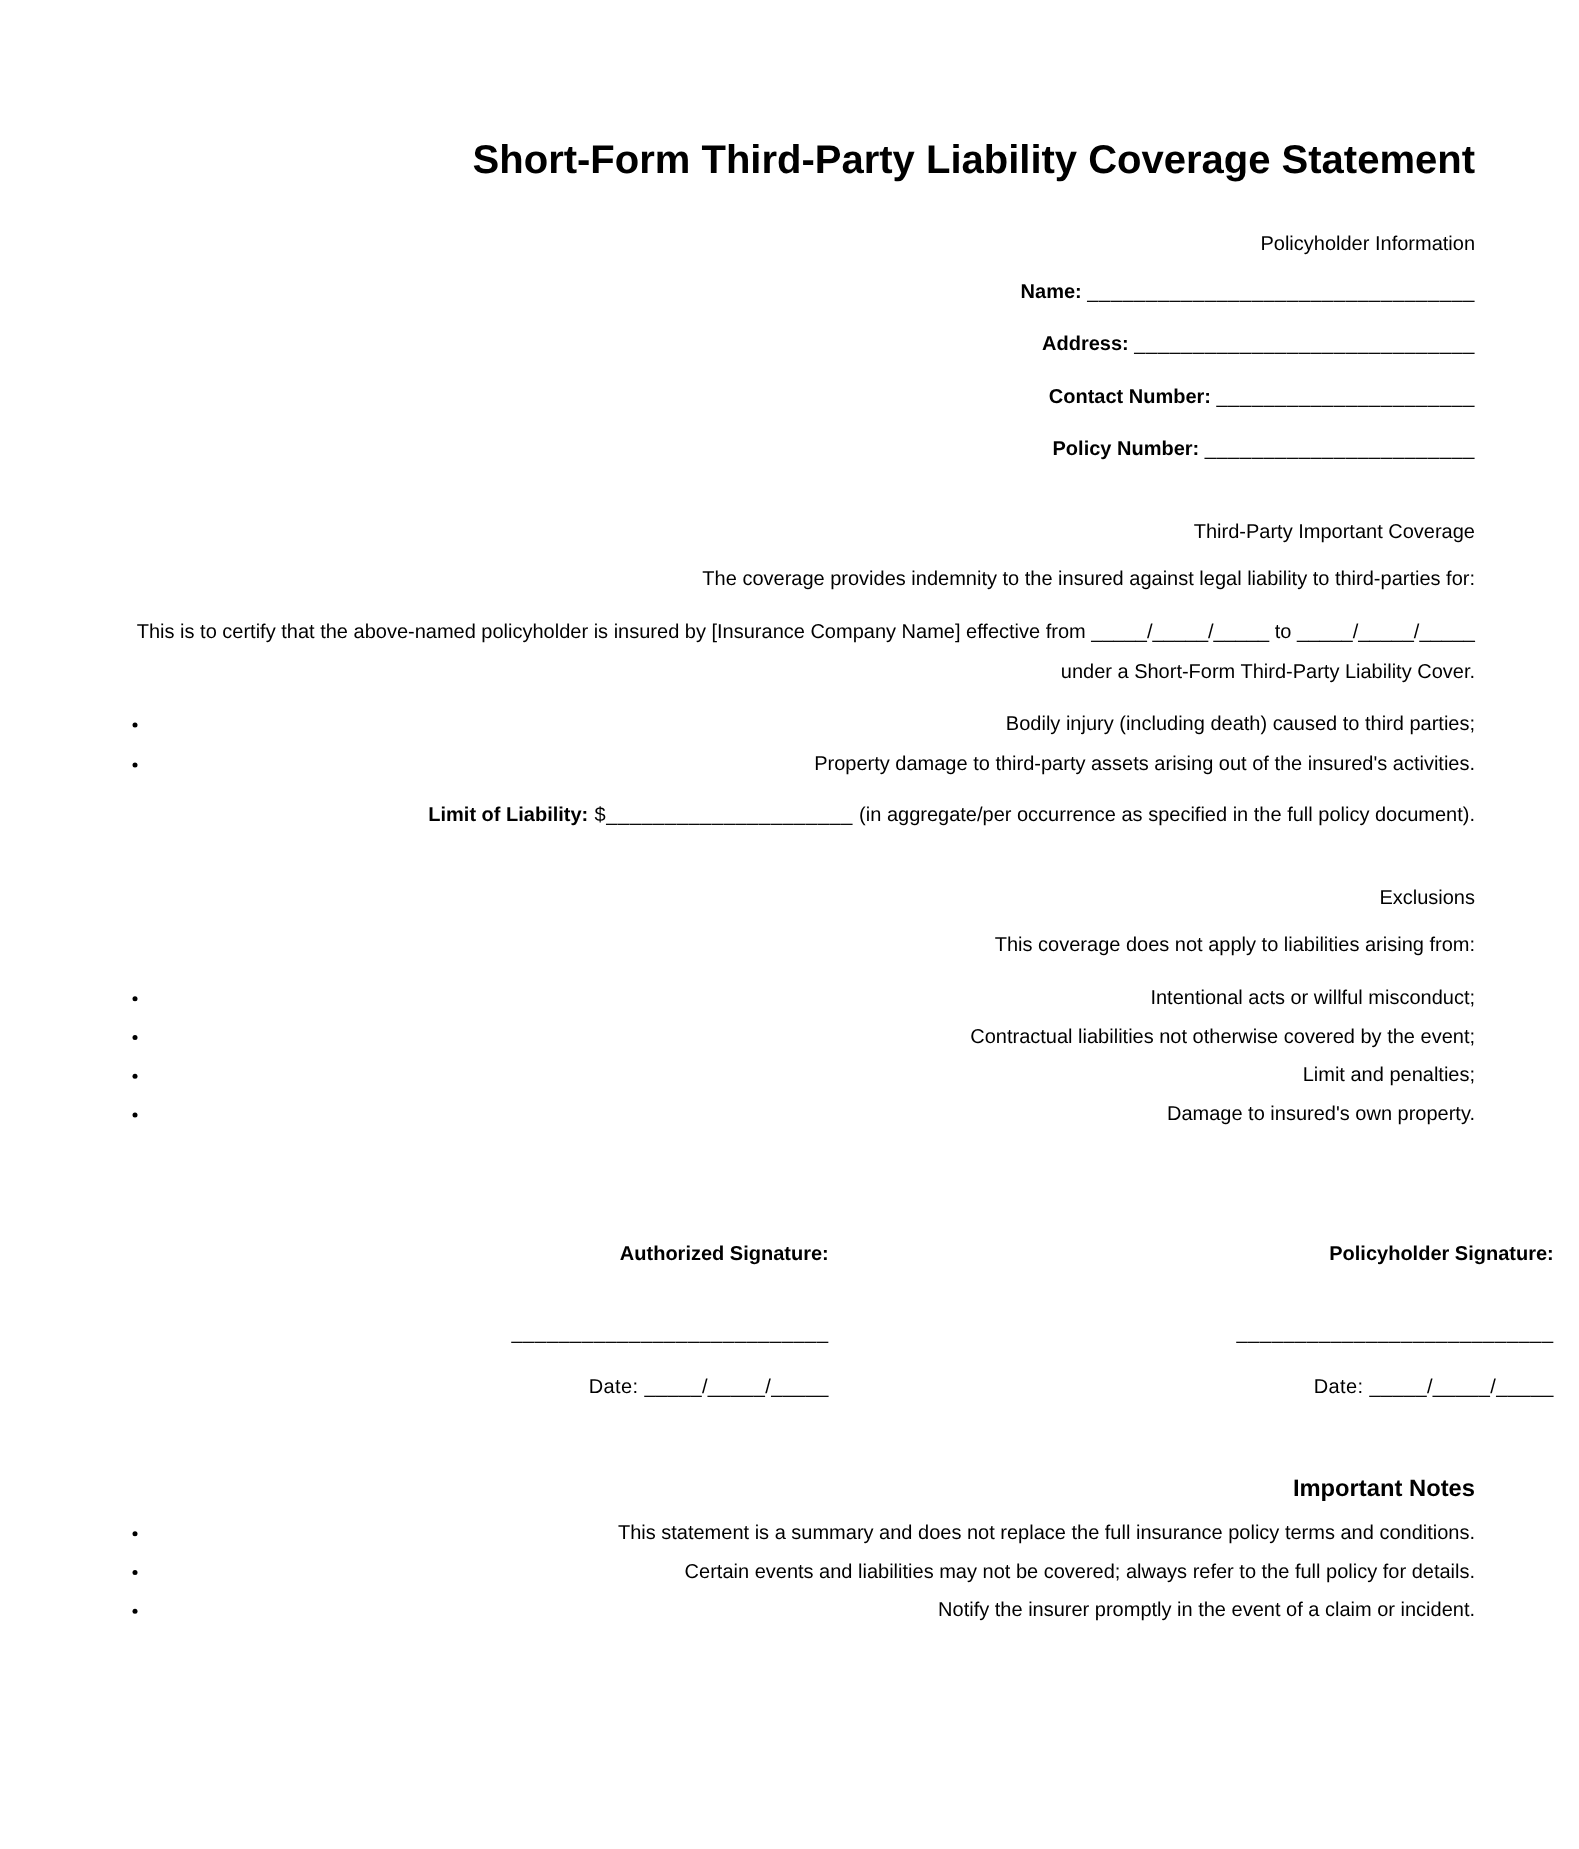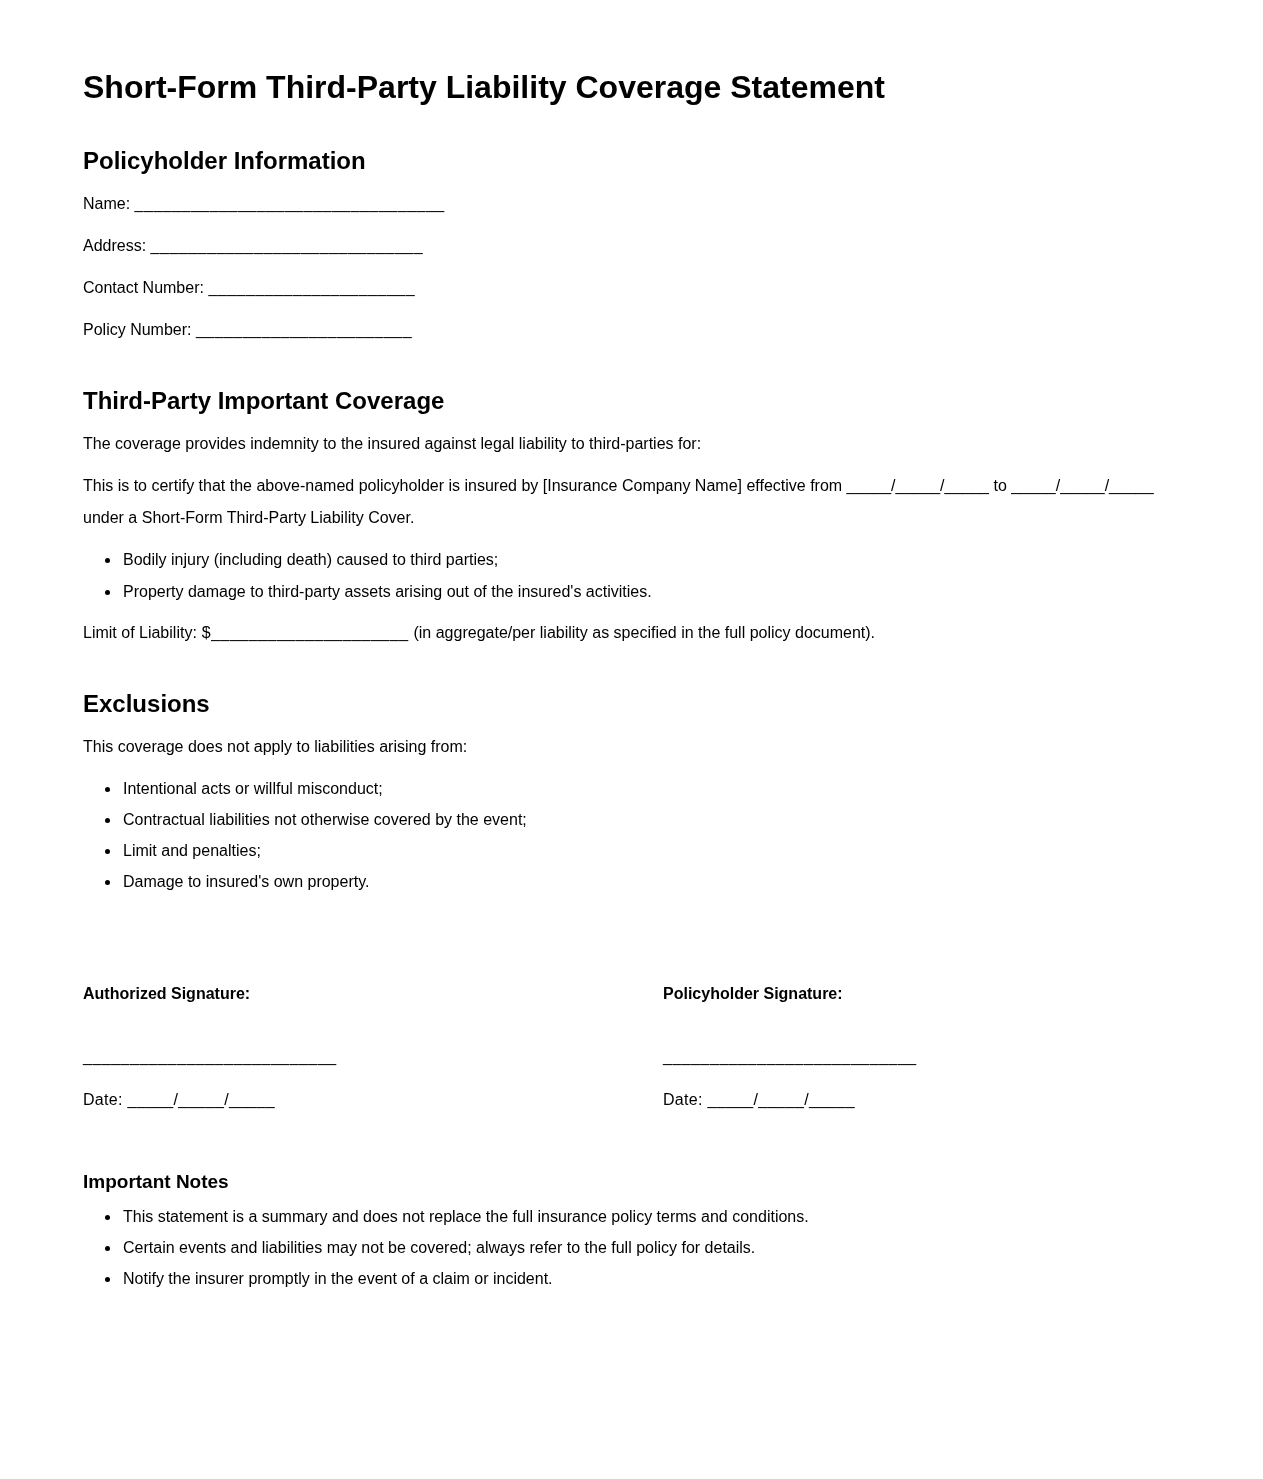--- a/index.html
+++ b/index.html
@@ -5,46 +5,47 @@
   * { box-sizing: border-box; }
   html, body { margin: 0; padding: 0; background: #ffffff; }
   body {
     width: 1263px;
     height: 1479px;
     font-family: "Liberation Sans", sans-serif;
     color: #000000;
     font-size: 16px;
   }
   .doc {
-    padding: 68px 83px 40px 83px;
+    padding: 108px 83px 40px 83px;
     max-width: 1263px;
+    text-align: right;
   }
   h1.title {
     font-size: 32px;
     font-weight: bold;
     margin: 0 0 24px 0;
     line-height: 1.2;
   }
   h2.section {
-    font-size: 24px;
-    font-weight: bold;
+    font-size: 16px;
+    font-weight: normal;
     margin: 40px 0 12px 0;
     line-height: 1.25;
   }
   h3.subsection {
     font-size: 19px;
     font-weight: bold;
     margin: 58px 0 6px 0;
     line-height: 1.3;
   }
   p.para {
     margin: 10px 0;
     line-height: 2;
   }
-  .label-bold { font-weight: normal; }
+  .label-bold { font-weight: bold; }
   .blank { font-weight: normal; letter-spacing: 0.5px; }
   ul.bullets {
     margin: 0 0;
     padding-left: 38px;
     list-style-type: disc;
   }
   ul.bullets li {
     line-height: 1.95;
     margin: 0;
     padding-left: 2px;
@@ -105,21 +106,21 @@
   <p class="para">The coverage provides indemnity to the insured against legal liability to third-parties for:</p>
 
   <p class="para">This is to certify that the above-named policyholder is insured by [Insurance Company Name] effective from _____/_____/_____ to _____/_____/_____ under a Short-Form Third-Party Liability Cover.</p>
 
   <ul class="bullets">
     <li>Bodily injury (including death) caused to third parties;</li>
     <li>Property damage to third-party assets arising out of the insured's activities.</li>
   </ul>
 
   <p class="para">
-    <span class="label-bold">Limit of Liability:</span><span class="blank"> $_____________________ </span><span>(in aggregate/per liability as specified in the full policy document).</span>
+    <span class="label-bold">Limit of Liability:</span><span class="blank"> $_____________________ </span><span>(in aggregate/per occurrence as specified in the full policy document).</span>
   </p>
 
 
   <h2 class="section">Exclusions</h2>
 
   <p class="para">This coverage does not apply to liabilities arising from:</p>
 
   <ul class="bullets">
     <li>Intentional acts or willful misconduct;</li>
     <li>Contractual liabilities not otherwise covered by the event;</li>

